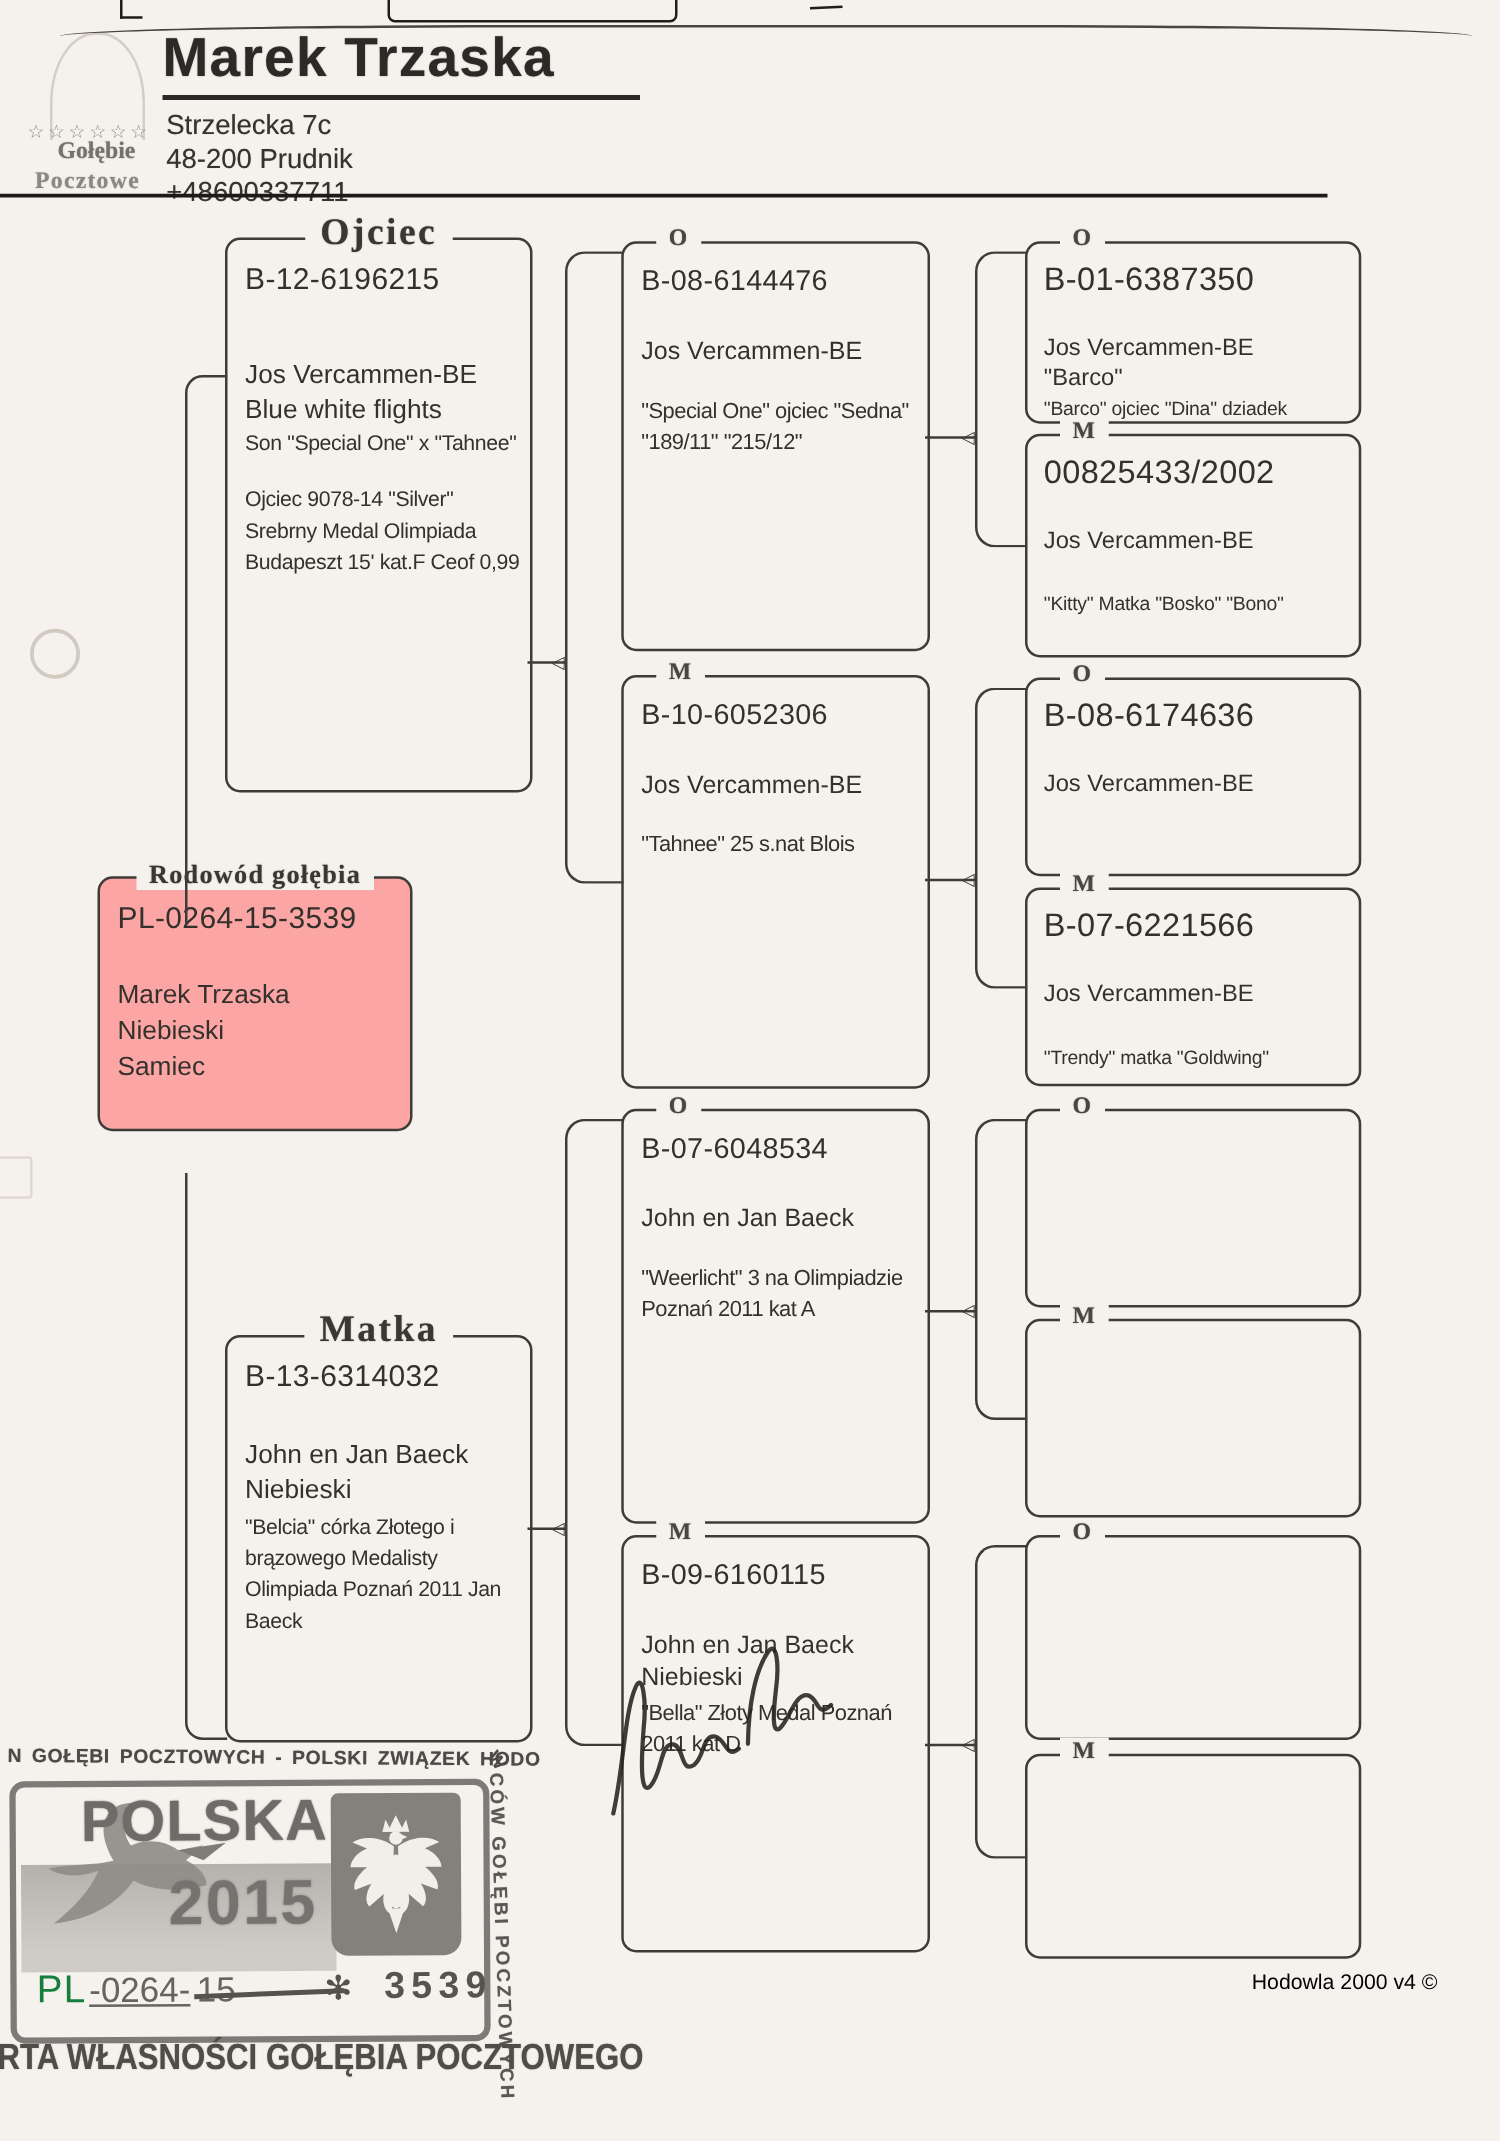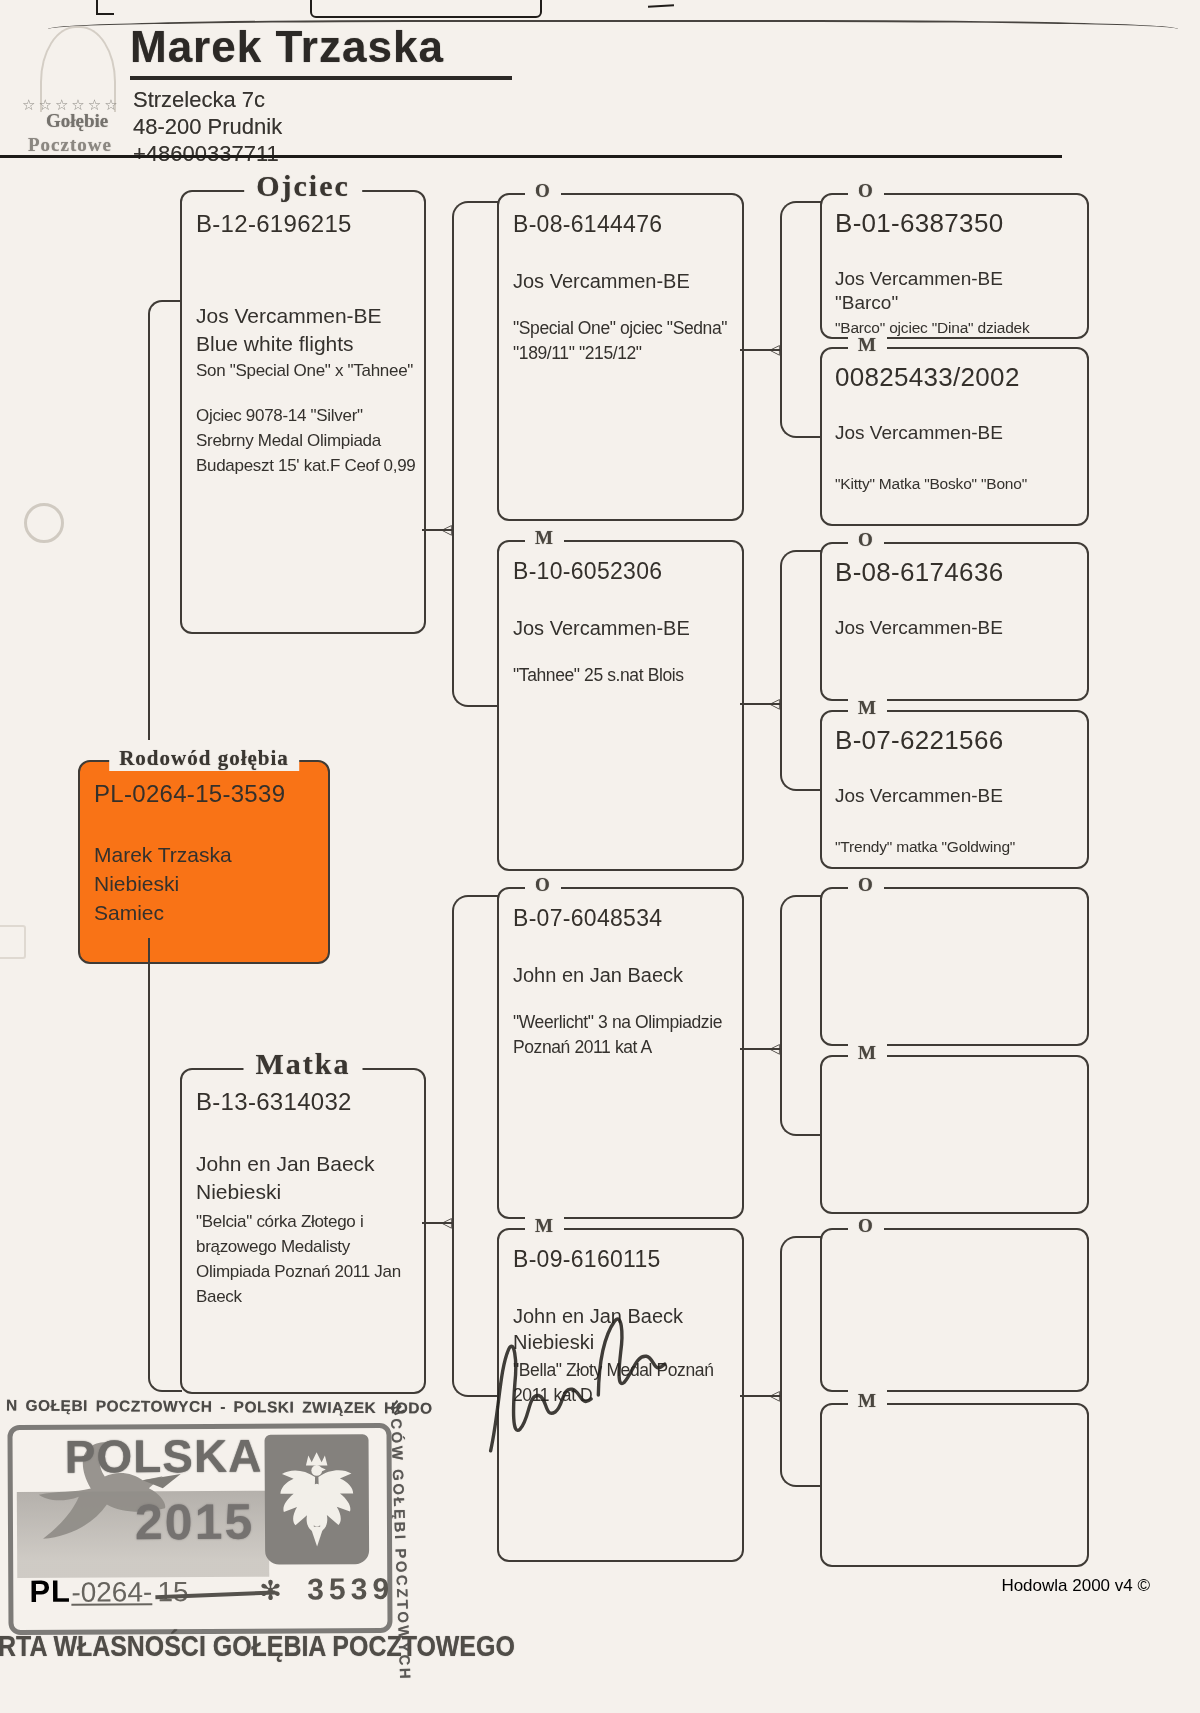--- a/index.html
+++ b/index.html
@@ -30,21 +30,21 @@
   .pbox{position:absolute;border:2px solid #3f3b36;border-radius:12px;}
   .tab{position:absolute;background:#f5f1ec;font-family:"Liberation Serif",serif;font-weight:bold;white-space:nowrap;color:#3a3631;text-shadow:0 0 1px rgba(58,54,49,.6);}
   .tab.big{font-size:30px;top:-23px;left:50%;transform:translateX(-50%);padding:0 12px;letter-spacing:2px;}
   .tab.mid{font-size:21px;top:-16px;left:50%;transform:translateX(-50%);padding:0 10px;letter-spacing:1px;}
   .tab.om{font-size:19px;top:-15px;left:26px;padding:0 10px;letter-spacing:1px;color:#4a463f;}
   .inner{padding:18px 10px 0 14px;}
   .ring{font-size:24px;letter-spacing:.3px;color:#34302b;}
   .nm{font-size:20px;line-height:27px;}
   .nt{font-size:17px;line-height:25px;letter-spacing:-.3px;white-space:nowrap;}
   .dt{font-size:17px;line-height:25px;letter-spacing:-.3px;white-space:nowrap;}
-  .g1 .ring{margin-bottom:64px;}
+  .g1 .ring{margin-bottom:48px;}
   .g1 .nm{font-size:21px;line-height:28px;}
   .g1 .dts{margin-top:20px;}
   .subj .ring{font-size:24px;margin-bottom:32px;}
   .subj .nm{font-size:21px;line-height:29px;}
   .mom .ring{margin-bottom:34px;}
   .mom .dts{margin-top:3px;}
   .g2 .inner{padding:16px 10px 0 14px;}
   .g2 .ring{font-size:23px;margin-bottom:30px;}
   .g2 .nm{font-size:20px;line-height:26px;}
   .g2 .dts{margin-top:22px;}
@@ -65,21 +65,21 @@
   
   .stamp-arc{position:absolute;left:6px;top:1398px;font-size:15.5px;font-weight:bold;letter-spacing:.5px;word-spacing:3px;color:#4c4a47;transform:rotate(.4deg);text-shadow:0 0 .7px rgba(76,74,71,.6);}
   .stamp-w{position:absolute;left:390px;top:1400px;font-size:15px;font-weight:bold;color:#4c4a47;transform:rotate(55deg);}
   .stamp-side{position:absolute;left:405px;top:1418px;font-size:15px;font-weight:bold;letter-spacing:2.5px;color:#5a5855;white-space:nowrap;transform:rotate(88deg);transform-origin:0 0;text-shadow:0 0 .7px rgba(90,88,85,.6);}
   .stamp-frame{position:absolute;left:8px;top:1424px;width:374px;height:200px;border:5px solid #7d7b78;border-radius:12px;transform:rotate(-.3deg);}
   .stamp-band{position:absolute;left:4px;top:62px;width:252px;height:86px;background:linear-gradient(180deg,#a9a5a0 0%,#c8c4be 80%);opacity:.85;}
   .stamp-country{position:absolute;left:52px;top:0px;font-size:46px;font-weight:bold;letter-spacing:1px;color:#6e6c69;text-shadow:0 0 1.5px #6e6c69;}
   .stamp-year{position:absolute;left:122px;top:64px;font-size:50px;font-weight:bold;letter-spacing:2px;color:#757270;text-shadow:0 0 2px rgba(117,114,112,.8);}
   .stamp-eagle{position:absolute;left:252px;top:6px;width:104px;height:130px;background:#84817d;border-radius:6px 6px 14px 14px;}
   .stamp-coderow{position:absolute;left:10px;top:140px;width:352px;height:44px;}
-  .cp{position:absolute;left:6px;top:4px;font-size:31px;font-weight:bold;letter-spacing:1px;color:#000000;}
+  .cp{position:absolute;left:6px;top:4px;font-size:31px;font-weight:normal;letter-spacing:1px;color:#15803d;}
   .cm{position:absolute;left:48px;top:7px;font-size:28px;color:#67645e;text-decoration:underline;}
   .cs{position:absolute;left:134px;top:7px;font-size:28px;color:#67645e;}
   .cdash{position:absolute;left:132px;top:24px;width:120px;height:3.5px;background:#55524d;transform:rotate(-2deg);}
   .cstar{position:absolute;left:236px;top:6px;font-size:27px;color:#55524d;}
   .cnum{position:absolute;left:284px;top:4px;font-size:30px;font-weight:bold;letter-spacing:5px;color:#57544e;}
   .stamp-caption{position:absolute;left:-2px;top:1630px;font-size:29px;font-weight:bold;color:#504d48;transform:scaleX(.86);transform-origin:left;white-space:nowrap;text-shadow:0 0 1px rgba(80,77,72,.7);}
   .footer-credit{position:absolute;right:50px;top:1576px;font-size:17px;color:#000000;}
   .sig{position:absolute;left:462px;top:1308px;width:230px;height:160px;transform:rotate(-14deg);}
 </style>
 </head>
@@ -115,21 +115,21 @@
       <div class="nm">Blue white flights</div>
       <div class="nt">Son "Special One" x "Tahnee"</div>
       <div class="dts">
         <div class="dt">Ojciec 9078-14 "Silver"</div>
         <div class="dt">Srebrny Medal Olimpiada</div>
         <div class="dt">Budapeszt 15' kat.F Ceof 0,99</div>
       </div>
     </div>
   </div>
 
-  <div class="pbox subj" style="left:78px;top:760px;width:248px;height:200px;background:#f97316">
+  <div class="pbox subj" style="left:78px;top:701px;width:248px;height:200px;background:#fca5a5">
     <span class="tab mid">Rodowód gołębia</span>
     <div class="inner">
       <div class="ring">PL-0264-15-3539</div>
       <div class="nm">Marek Trzaska</div>
       <div class="nm">Niebieski</div>
       <div class="nm">Samiec</div>
     </div>
   </div>
 
   <div class="pbox g1 mom" style="left:180px;top:1068px;width:242px;height:322px">

